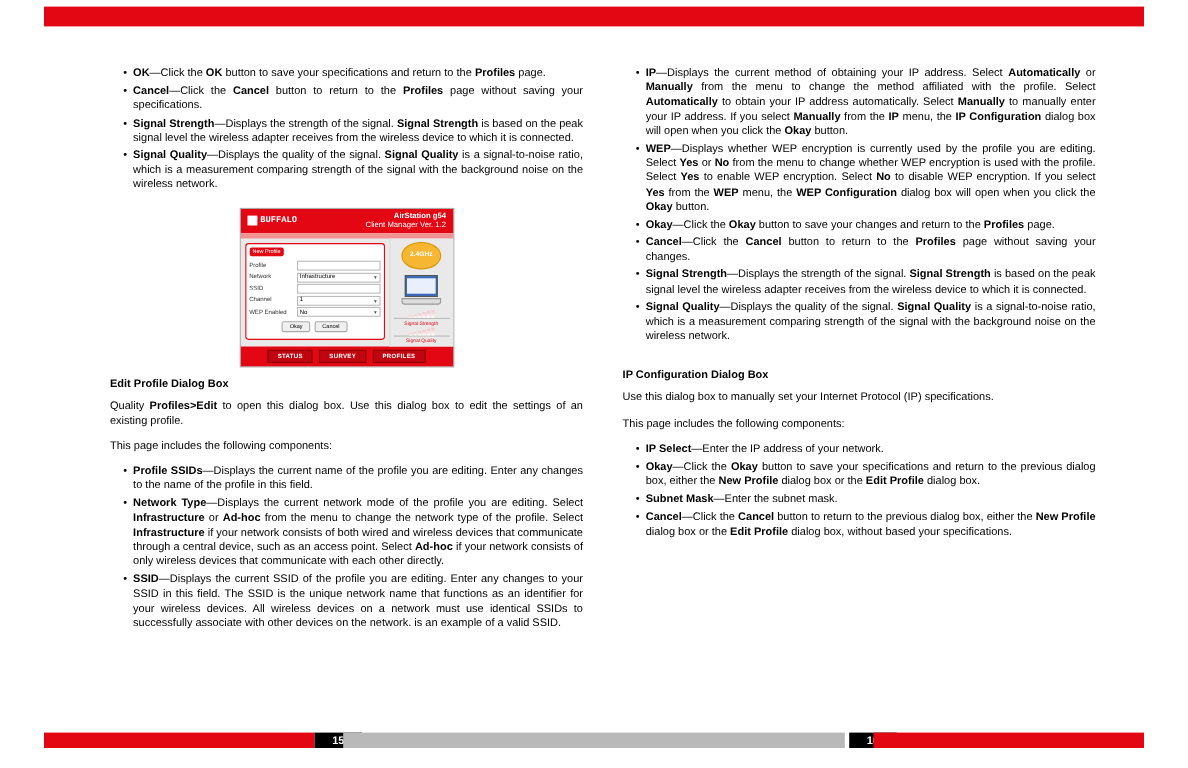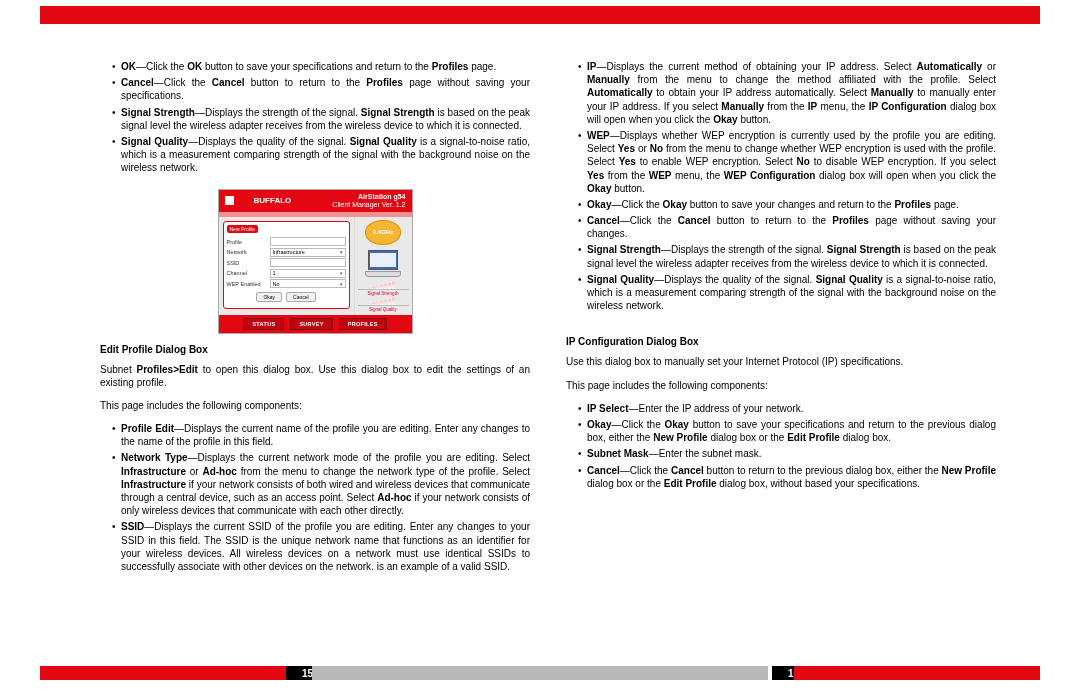--- a/index.html
+++ b/index.html
@@ -23,21 +23,21 @@
   h3 { font-size: 10px; font-weight: bold; margin: 10px 0 8px 0; }
   p.para { line-height: 1.32; margin-bottom: 10px; text-align: justify; }
 
   
   .app-shot {
     width: 195px; margin: 14px auto 10px auto;
     border: 1px solid #aaa; background: #eee;
     font-size: 6px;
   }
   .app-header { background: #e30613; color: #fff; display: flex; justify-content: space-between; padding: 3px 6px; height: 22px; align-items: center; }
-  .app-logo { font-weight: bold; font-size: 8px; color:#fff; display:flex; align-items:center; gap:20px;}
+  .app-logo { font-weight: bold; font-size: 8px; color:#fff; display:flex; align-items:center; gap:3px;font-family:Liberation Mono, monospace;}
   .app-logo .sq { width:9px;height:9px;background:#fff;display:inline-block;}
   .app-title { font-size: 7px; text-align: right; line-height:1.1;}
   .app-band { height:5px; background:#f29191; }
   .app-body { display:flex; background:#e9e9e9; }
   .app-left { flex:1; padding:4px; }
   .profile-box { background:#fff; border:1px solid #e30613; border-radius:3px; padding:3px 3px 6px 3px; }
   .profile-box .hd { background:#e30613; color:#fff; font-size:5px; padding:1px 3px; border-radius:2px; margin-bottom:3px; display:inline-block;}
   .field-row { display:flex; align-items:center; margin:1.5px 0; gap:3px;}
   .field-row .lbl { flex: 0 0 40px; font-size:5.5px; color:#333;}
   .field-row .inp { flex:1; height:9px; background:#fff; border:1px solid #bbb; font-size:5.5px; padding:0 2px; display:flex; align-items:center; justify-content:space-between;}
@@ -160,24 +160,24 @@
         </div>
       </div>
       <div class="app-tabs">
         <span>STATUS</span>
         <span>SURVEY</span>
         <span>PROFILES</span>
       </div>
     </div>
 
     <h3>Edit Profile Dialog Box</h3>
-    <p class="para"><span>Subnet </span><b>Profiles&gt;Edit</b><span> to open this dialog box. Use this dialog box to edit the settings of an existing profile.</span></p>
+    <p class="para"><span>Quality </span><b>Profiles&gt;Edit</b><span> to open this dialog box. Use this dialog box to edit the settings of an existing profile.</span></p>
     <p class="para">This page includes the following components:</p>
     <ul>
-      <li><b>Profile Edit</b><span>—Displays the current name of the profile you are editing. Enter any changes to the name of the profile in this field.</span></li>
+      <li><b>Profile SSIDs</b><span>—Displays the current name of the profile you are editing. Enter any changes to the name of the profile in this field.</span></li>
       <li><b>Network Type</b><span>—Displays the current network mode of the profile you are editing. Select </span><b>Infrastructure</b><span> or </span><b>Ad-hoc</b><span> from the menu to change the network type of the profile. Select </span><b>Infrastructure</b><span> if your network consists of both wired and wireless devices that communicate through a central device, such as an access point. Select </span><b>Ad-hoc</b><span> if your network consists of only wireless devices that communicate with each other directly.</span></li>
       <li><b>SSID</b><span>—Displays the current SSID of the profile you are editing. Enter any changes to your SSID in this field. The SSID is the unique network name that functions as an identifier for your wireless devices. All wireless devices on a network must use identical SSIDs to successfully associate with other devices on the network. is an example of a valid SSID.</span></li>
     </ul>
   </div>
 
   <div class="col">
     <ul>
       <li><b>IP</b><span>—Displays the current method of obtaining your IP address. Select </span><b>Automatically</b><span> or </span><b>Manually</b><span> from the menu to change the method affiliated with the profile. Select </span><b>Automatically</b><span> to obtain your IP address automatically. Select </span><b>Manually</b><span> to manually enter your IP address. If you select </span><b>Manually</b><span> from the </span><b>IP</b><span> menu, the </span><b>IP Configuration</b><span> dialog box will open when you click the </span><b>Okay</b><span> button.</span></li>
       <li><b>WEP</b><span>—Displays whether WEP encryption is currently used by the profile you are editing. Select </span><b>Yes</b><span> or </span><b>No</b><span> from the menu to change whether WEP encryption is used with the profile. Select </span><b>Yes</b><span> to enable WEP encryption. Select </span><b>No</b><span> to disable WEP encryption. If you select </span><b>Yes</b><span> from the </span><b>WEP</b><span> menu, the </span><b>WEP Configuration</b><span> dialog box will open when you click the </span><b>Okay</b><span> button.</span></li>
       <li><b>Okay</b><span>—Click the </span><b>Okay</b><span> button to save your changes and return to the </span><b>Profiles</b><span> page.</span></li>

